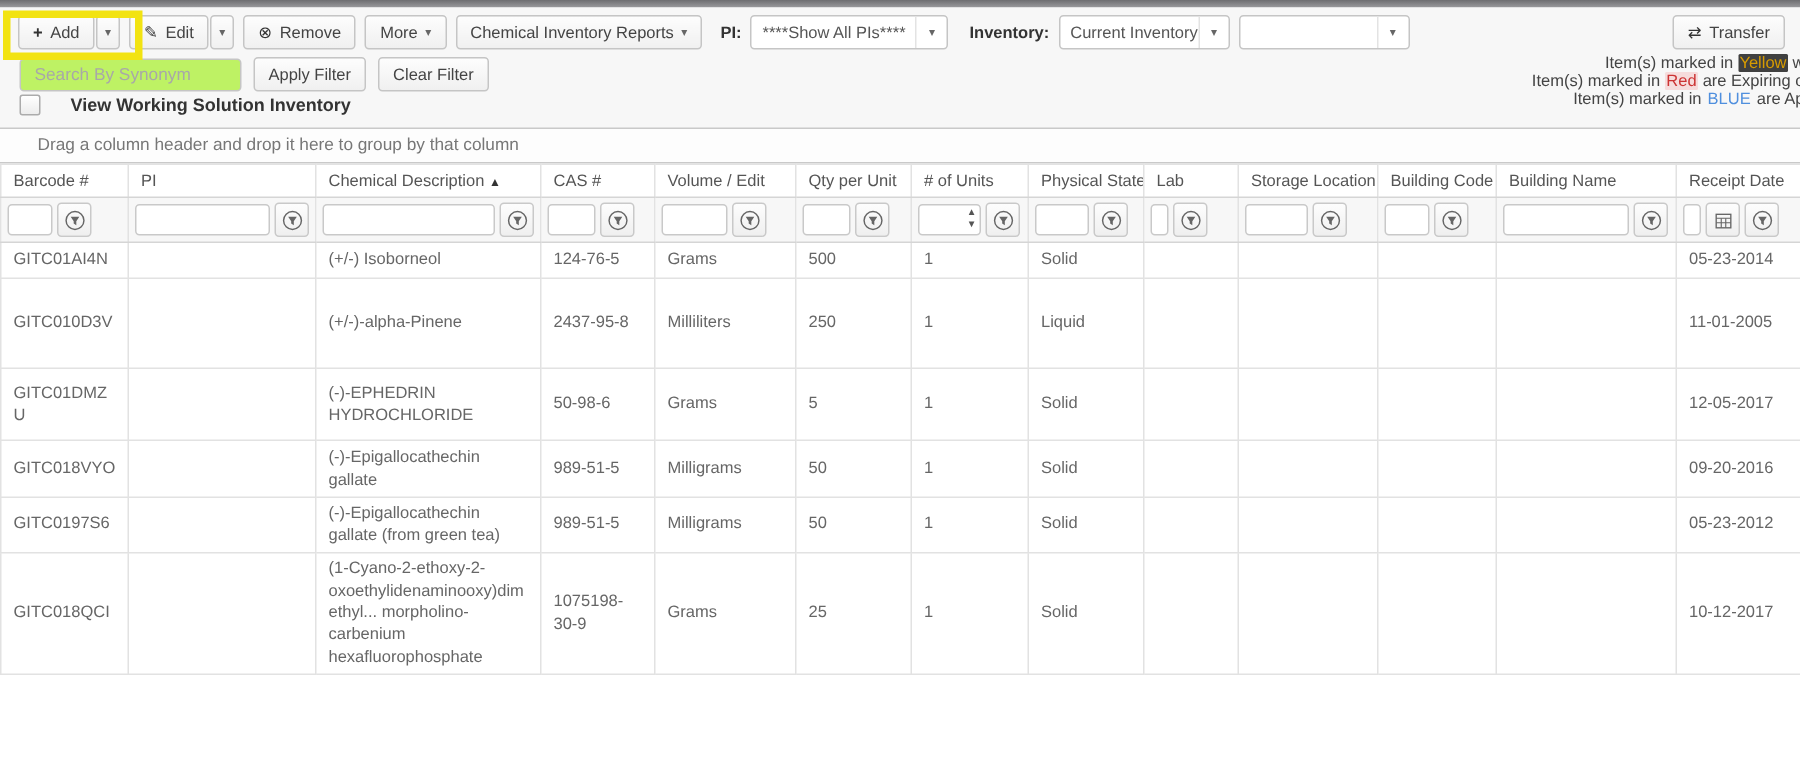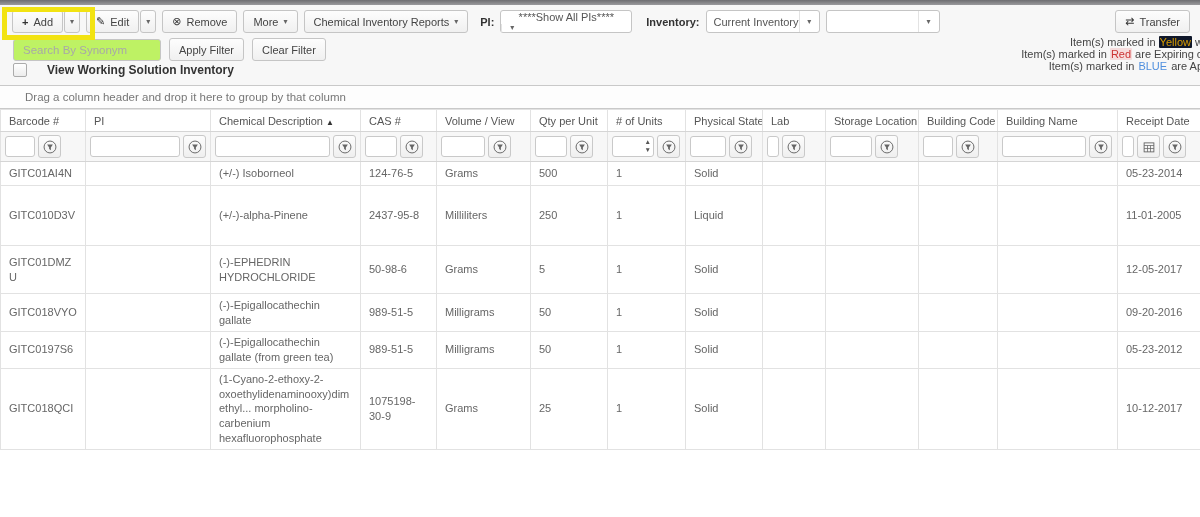--- a/index.html
+++ b/index.html
@@ -104,21 +104,21 @@
       </button>
       <button class="btn">
         <span>More</span>
         <span class="caret">▾</span>
       </button>
       <button class="btn">
         <span>Chemical Inventory Reports</span>
         <span class="caret">▾</span>
       </button>
       <span class="lbl" style="margin-left:6px;">PI:</span>
-      <div class="select" style="width:132px;flex-direction:column;">
+      <div class="select" style="width:132px;">
         <span class="sel-text">****Show All PIs****</span>
         <span class="sel-caret">
             <span class="caret">▾</span>
           </span>
       </div>
       <span class="lbl" style="margin-left:8px;">Inventory:</span>
       <div class="select" style="width:114px;">
         <span class="sel-text">Current Inventory</span>
         <span class="sel-caret">
             <span class="caret">▾</span>
@@ -148,21 +148,21 @@
         <span>Clear Filter</span>
       </button>
     </div>
 
     <div class="tb-row3">
       <div class="checkbox"></div>
       <span class="cb-label">View Working Solution Inventory</span>
     </div>
 
     <div id="legend">
-        <div class="legend-line" style="top: 31px;"><span>Item(s) marked in </span><span class="term" style="color: rgb(215, 155, 0); background: #0f172a;">Yellow</span><span> w</span></div>
+        <div class="legend-line" style="top: 31px;"><span>Item(s) marked in </span><span class="term" style="color: rgb(215, 155, 0); background: #404040;">Yellow</span><span> w</span></div>
         <div class="legend-line" style="top: 43px;"><span>Item(s) marked in </span><span class="term" style="color: rgb(204, 51, 51); background: rgb(246, 220, 220); text-align: right;">Red</span><span> are Expiring o</span></div>
         <div class="legend-line" style="top: 55px;"><span>Item(s) marked in </span><span class="term" style="color: rgb(79, 143, 222); background: transparent;">BLUE</span><span> are Ap</span></div>
       </div>
   </div>
 
   <div class="groupbar">
     <span class="group-hint">Drag a column header and drop it here to group by that column</span>
   </div>
 
   <table class="grid" id="grid-table">
@@ -180,21 +180,21 @@
         <col style="width: 79px;">
         <col style="width: 120px;">
         <col style="width: 83px;">
       </colgroup>
       <thead>
         <tr class="hdr">
           <th>Barcode #</th>
           <th>PI</th>
           <th>Chemical Description<span class="sort-arrow">▲</span></th>
           <th>CAS #</th>
-          <th>Volume / View</th>
+          <th>Volume / Edit</th>
           <th>Qty per Unit</th>
           <th># of Units</th>
           <th>Physical State</th>
           <th>Lab</th>
           <th>Storage Location</th>
           <th>Building Code</th>
           <th>Building Name</th>
           <th>Receipt Date</th>
         </tr>
         <tr class="flt">

